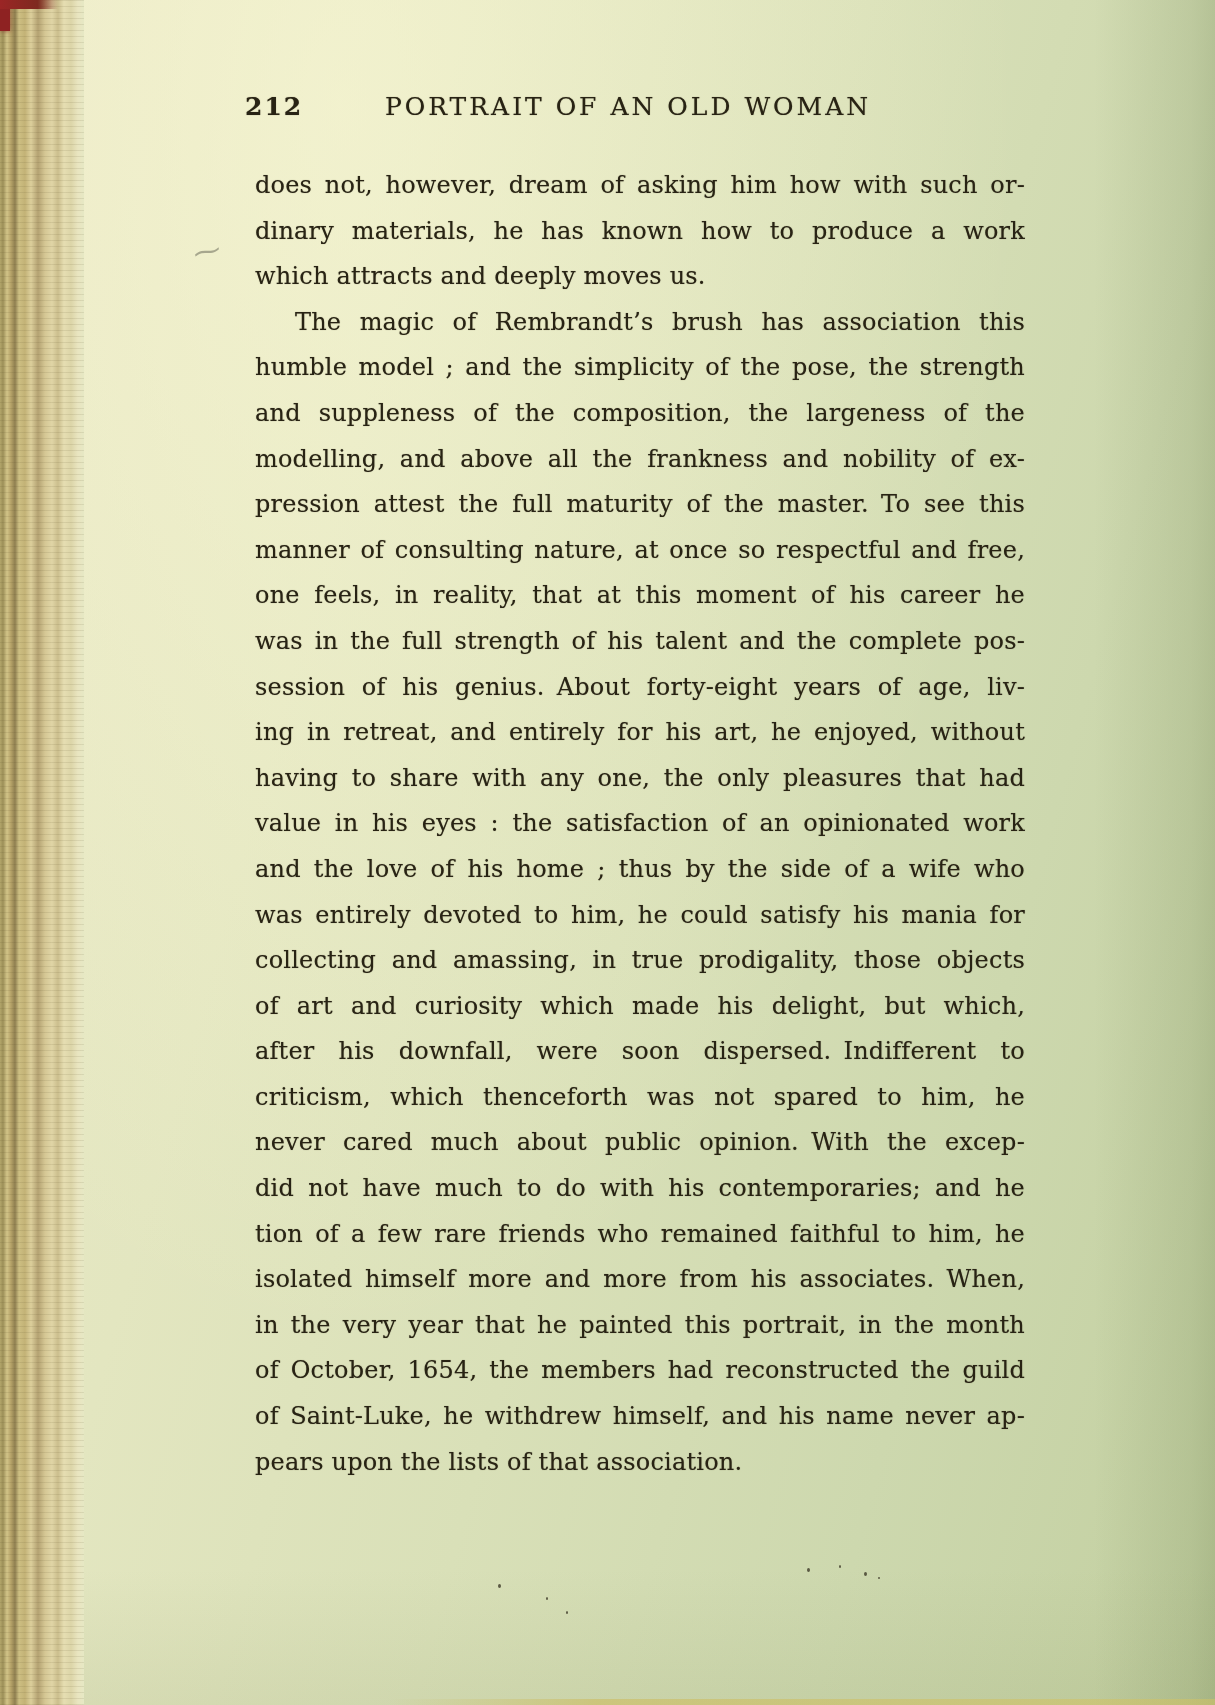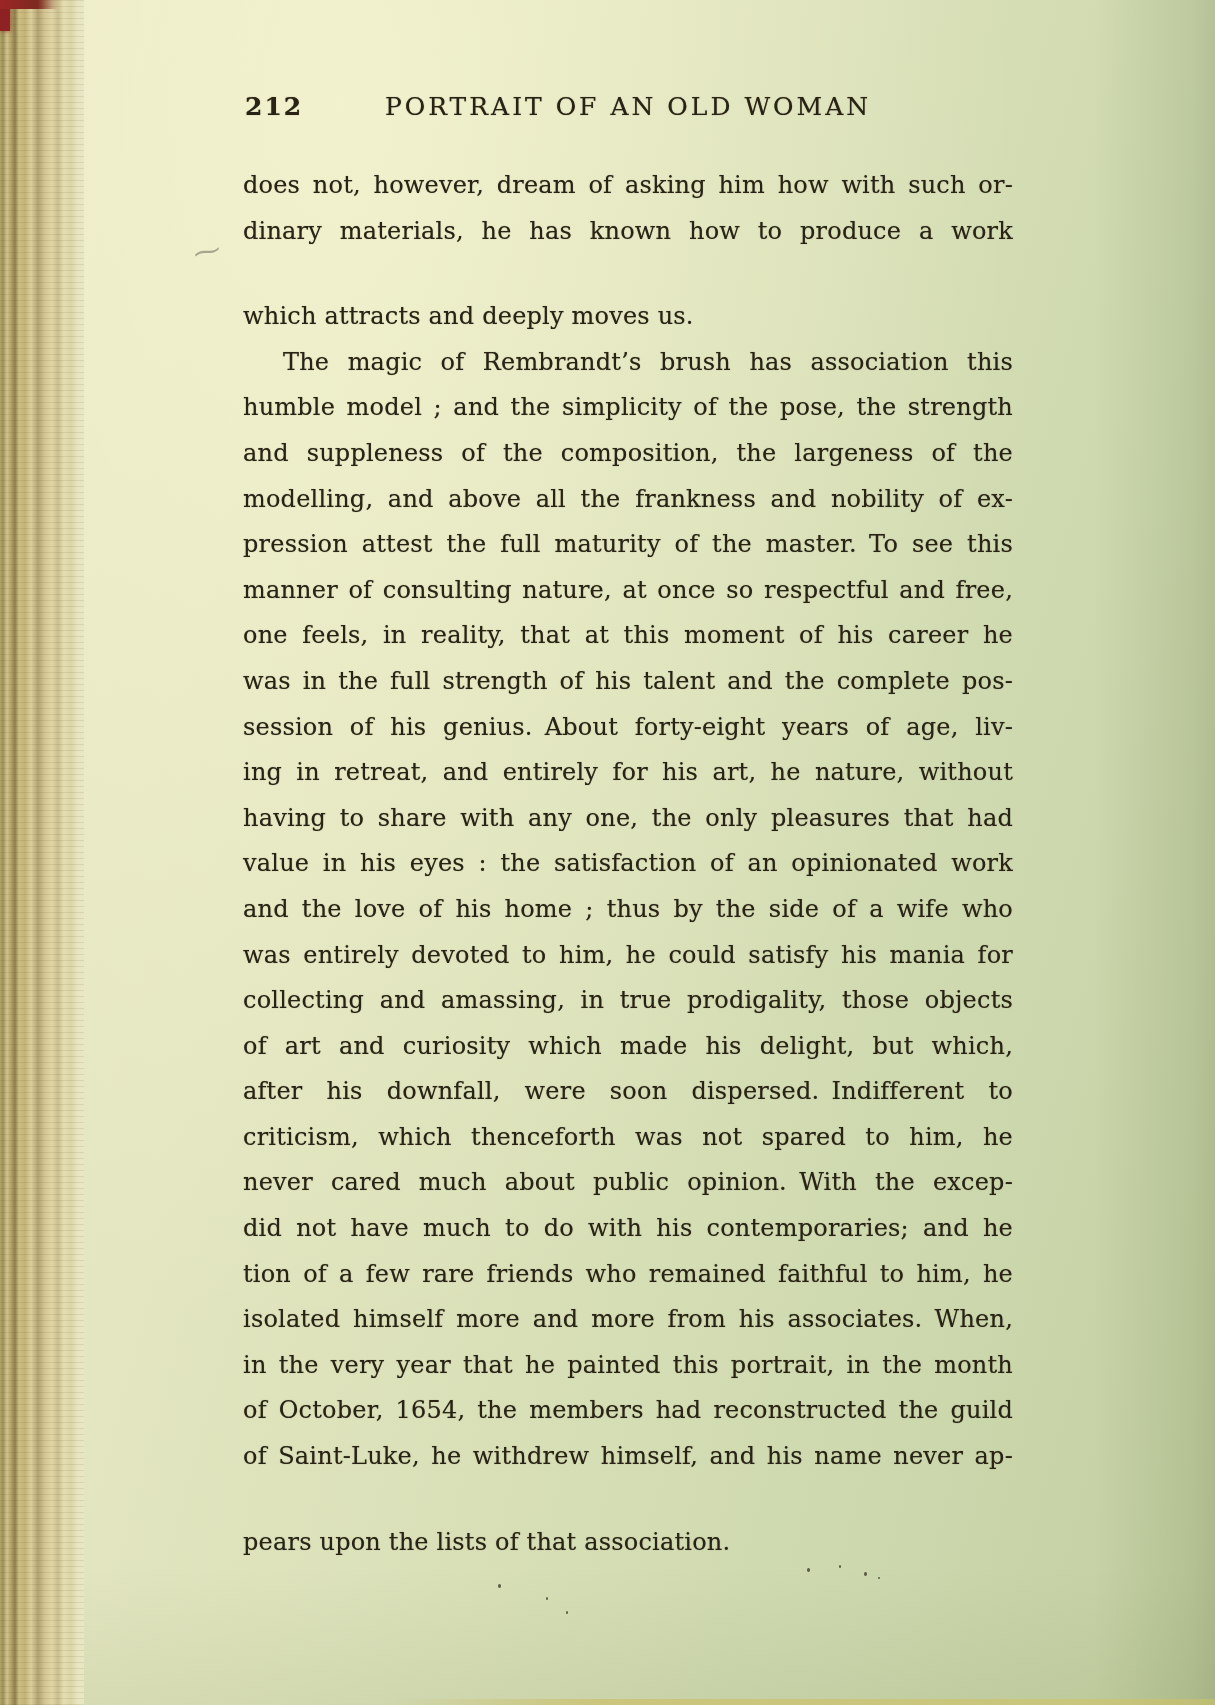--- a/index.html
+++ b/index.html
@@ -34,28 +34,28 @@
   .header-row{position:absolute;top:92px;left:0;width:100%;height:36px;}
   .page-number{
     position:absolute;left:2px;top:0;font-size:25px;font-weight:bold;letter-spacing:2px;
     text-shadow:0 0 1px rgba(45,38,18,.55);
   }
   .page-title{
     position:absolute;left:0;right:0;top:0;text-align:center;
     font-size:25px;font-weight:normal;letter-spacing:3px;
     text-shadow:0 0 1px rgba(45,38,18,.55);
   }
-  .body-text{position:absolute;top:163px;left:0;width:770px;font-size:24px;}
+  .body-text{position:absolute;top:163px;left:12px;width:770px;font-size:24px;}
   .line{
     height:45.6px;line-height:45.6px;
     text-align:justify;text-align-last:justify;
     text-shadow:0 0 1px rgba(45,38,18,.45);
     letter-spacing:.2px;
   }
-  .line.last{text-align-last:left;margin-top:40px;}
+  .line.last{text-align-last:left;}
   .line.indent{text-indent:40px;}
   
   .pencil-mark{
     position:absolute;left:196px;top:236px;font-size:26px;color:#96967f;
     transform:rotate(-12deg) scaleX(1.5);opacity:.8;
   }
   
   .speck{position:absolute;width:3px;height:4px;border-radius:50%;background:#45422f;opacity:.85;}
   .s1{left:498px;top:1584px;}
   .s2{left:546px;top:1597px;width:2px;height:3px;}
@@ -94,21 +94,21 @@
     <div class="paragraph">
       <div class="line indent">The magic of Rembrandt’s brush has association this</div>
       <div class="line">humble model ; and the simplicity of the pose, the strength</div>
       <div class="line">and suppleness of the composition, the largeness of the</div>
       <div class="line">modelling, and above all the frankness and nobility of ex-</div>
       <div class="line">pression attest the full maturity of the master. To see this</div>
       <div class="line">manner of consulting nature, at once so respectful and free,</div>
       <div class="line">one feels, in reality, that at this moment of his career he</div>
       <div class="line">was in the full strength of his talent and the complete pos-</div>
       <div class="line">session of his genius. About forty-eight years of age, liv-</div>
-      <div class="line">ing in retreat, and entirely for his art, he nature, without</div>
+      <div class="line">ing in retreat, and entirely for his art, he enjoyed, without</div>
       <div class="line">having to share with any one, the only pleasures that had</div>
       <div class="line">value in his eyes : the satisfaction of an opinionated work</div>
       <div class="line">and the love of his home ; thus by the side of a wife who</div>
       <div class="line">was entirely devoted to him, he could satisfy his mania for</div>
       <div class="line">collecting and amassing, in true prodigality, those objects</div>
       <div class="line">of art and curiosity which made his delight, but which,</div>
       <div class="line">after his downfall, were soon dispersed. Indifferent to</div>
       <div class="line">criticism, which thenceforth was not spared to him, he</div>
       <div class="line">never cared much about public opinion. With the excep-</div>
       <div class="line">did not have much to do with his contemporaries; and he</div>

